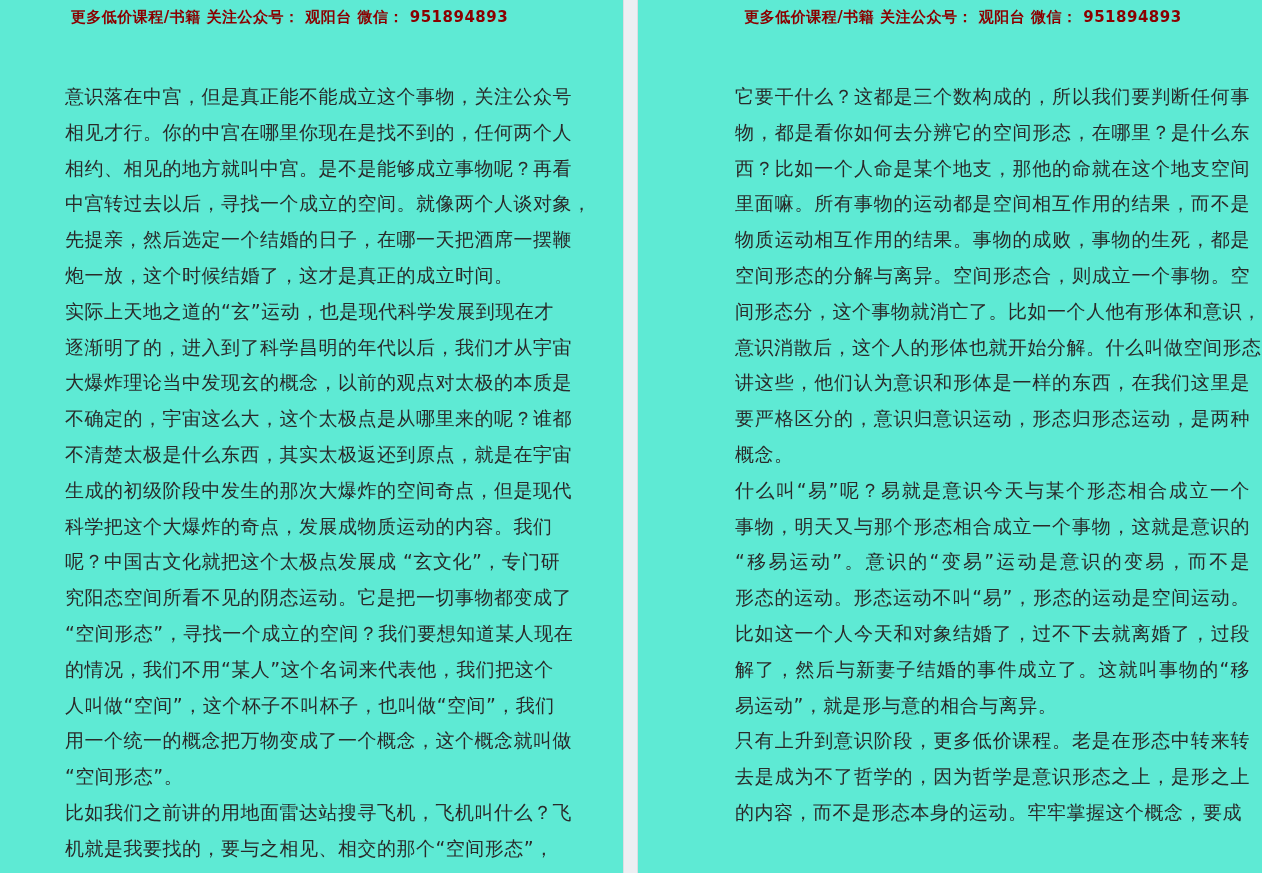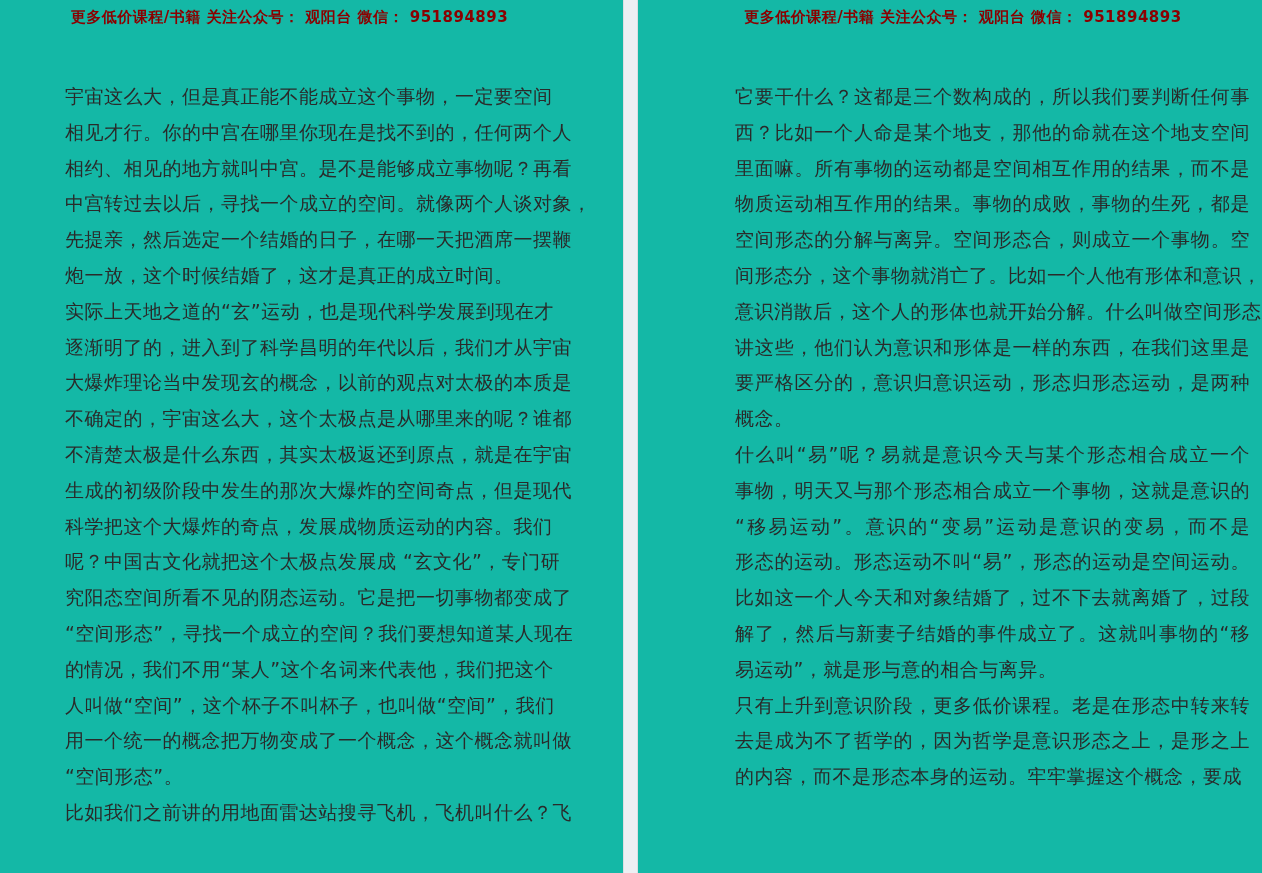--- a/index.html
+++ b/index.html
@@ -11,21 +11,21 @@
     overflow: hidden;
     font-family: "DejaVu Sans", sans-serif;
   }
   .viewer {
     display: flex;
     width: 1262px;
     height: 873px;
     align-items: stretch;
   }
   .page {
-    background: #14b8a6;
+    background: #5eead4;
     height: 100%;
     box-sizing: border-box;
     overflow: hidden;
   }
   .page-left  { width: 623px; flex: none; }
   .page-right { width: 624px; flex: none; }
   .gutter {
     width: 15px;
     flex: none;
     background: #edeff3;
@@ -63,48 +63,50 @@
     text-align-last: left;
   }
 </style>
 </head>
 <body>
 
 <div class="viewer">
   <div class="page page-left">
     <div class="page-header" style="color: rgb(139, 0, 0);">更多低价课程/书籍  关注公众号：  观阳台   微信：  951894893</div>
     <div class="page-body" style="color: rgb(42, 42, 42);">
-        <div class="line">宇宙这么大，但是真正能不能成立这个事物，一定要空间</div>
+        <div class="line">意识落在中宫，但是真正能不能成立这个事物，关注公众号</div>
         <div class="line">相见才行。你的中宫在哪里你现在是找不到的，任何两个人</div>
         <div class="line">相约、相见的地方就叫中宫。是不是能够成立事物呢？再看</div>
         <div class="line">中宫转过去以后，寻找一个成立的空间。就像两个人谈对象，</div>
         <div class="line">先提亲，然后选定一个结婚的日子，在哪一天把酒席一摆鞭</div>
         <div class="line para-end">炮一放，这个时候结婚了，这才是真正的成立时间。</div>
         <div class="line">实际上天地之道的“玄”运动，也是现代科学发展到现在才</div>
         <div class="line">逐渐明了的，进入到了科学昌明的年代以后，我们才从宇宙</div>
         <div class="line">大爆炸理论当中发现玄的概念，以前的观点对太极的本质是</div>
         <div class="line">不确定的，宇宙这么大，这个太极点是从哪里来的呢？谁都</div>
         <div class="line">不清楚太极是什么东西，其实太极返还到原点，就是在宇宙</div>
         <div class="line">生成的初级阶段中发生的那次大爆炸的空间奇点，但是现代</div>
         <div class="line">科学把这个大爆炸的奇点，发展成物质运动的内容。我们</div>
         <div class="line">呢？中国古文化就把这个太极点发展成 “玄文化”，专门研</div>
         <div class="line">究阳态空间所看不见的阴态运动。它是把一切事物都变成了</div>
         <div class="line">“空间形态”，寻找一个成立的空间？我们要想知道某人现在</div>
         <div class="line">的情况，我们不用“某人”这个名词来代表他，我们把这个</div>
         <div class="line">人叫做“空间”，这个杯子不叫杯子，也叫做“空间”，我们</div>
         <div class="line">用一个统一的概念把万物变成了一个概念，这个概念就叫做</div>
         <div class="line para-end">“空间形态”。</div>
         <div class="line">比如我们之前讲的用地面雷达站搜寻飞机，飞机叫什么？飞</div>
+        <div class="line para-end">机就是我要找的，要与之相见、相交的那个“空间形态”，</div>
       </div>
   </div>
   <div class="gutter"></div>
   <div class="page page-right">
     <div class="page-header" style="color: rgb(139, 0, 0);">更多低价课程/书籍  关注公众号：  观阳台   微信：  951894893</div>
     <div class="page-body" style="color: rgb(42, 42, 42);">
         <div class="line">它要干什么？这都是三个数构成的，所以我们要判断任何事</div>
+        <div class="line">物，都是看你如何去分辨它的空间形态，在哪里？是什么东</div>
         <div class="line">西？比如一个人命是某个地支，那他的命就在这个地支空间</div>
         <div class="line">里面嘛。所有事物的运动都是空间相互作用的结果，而不是</div>
         <div class="line">物质运动相互作用的结果。事物的成败，事物的生死，都是</div>
         <div class="line">空间形态的分解与离异。空间形态合，则成立一个事物。空</div>
         <div class="line">间形态分，这个事物就消亡了。比如一个人他有形体和意识，</div>
         <div class="line">意识消散后，这个人的形体也就开始分解。什么叫做空间形态</div>
         <div class="line">讲这些，他们认为意识和形体是一样的东西，在我们这里是</div>
         <div class="line">要严格区分的，意识归意识运动，形态归形态运动，是两种</div>
         <div class="line para-end">概念。</div>
         <div class="line">什么叫“易”呢？易就是意识今天与某个形态相合成立一个</div>

